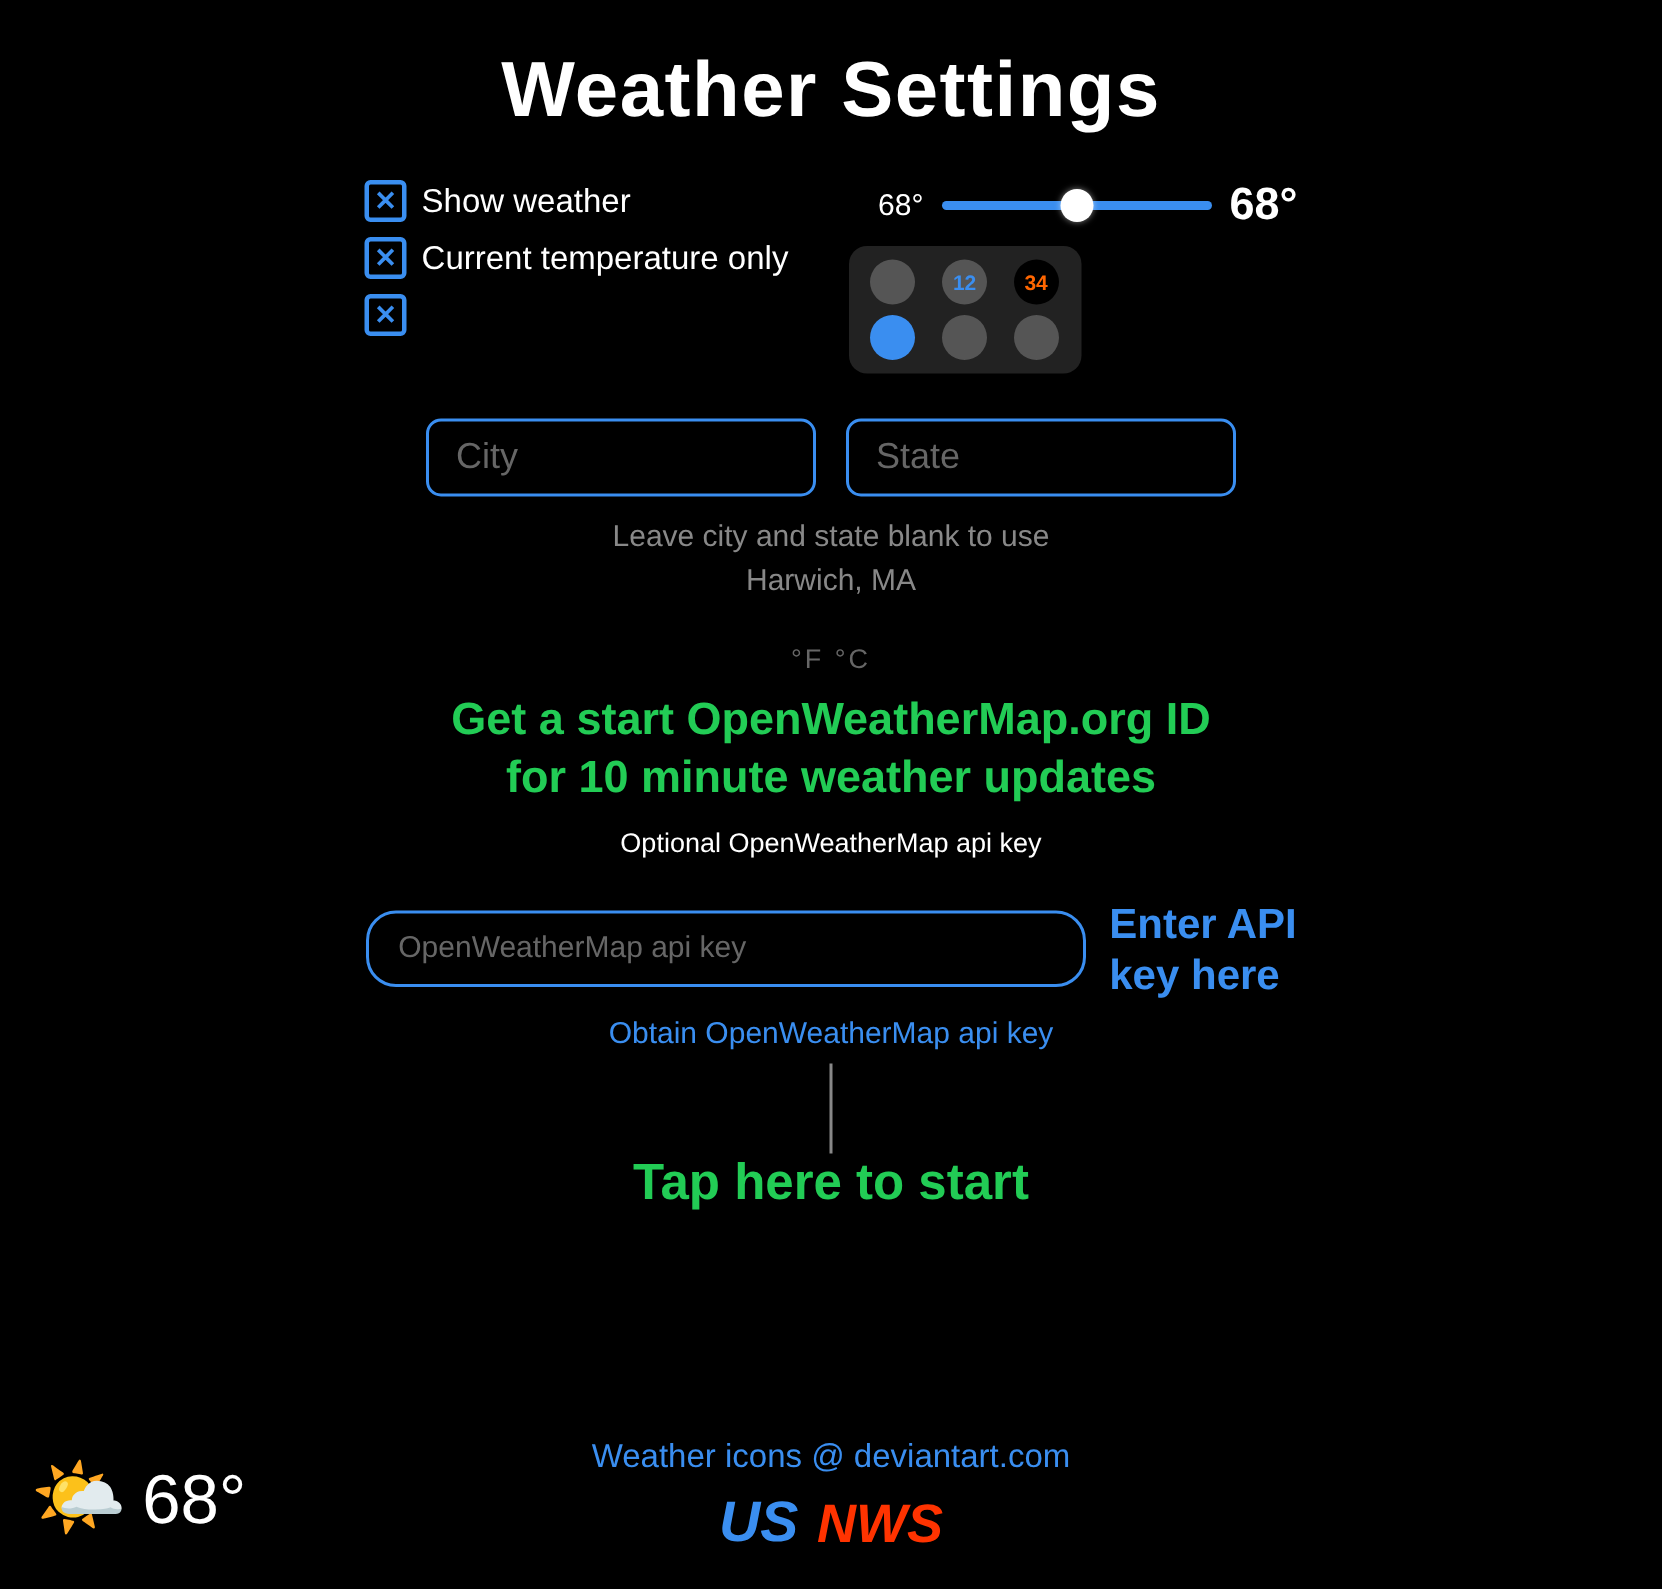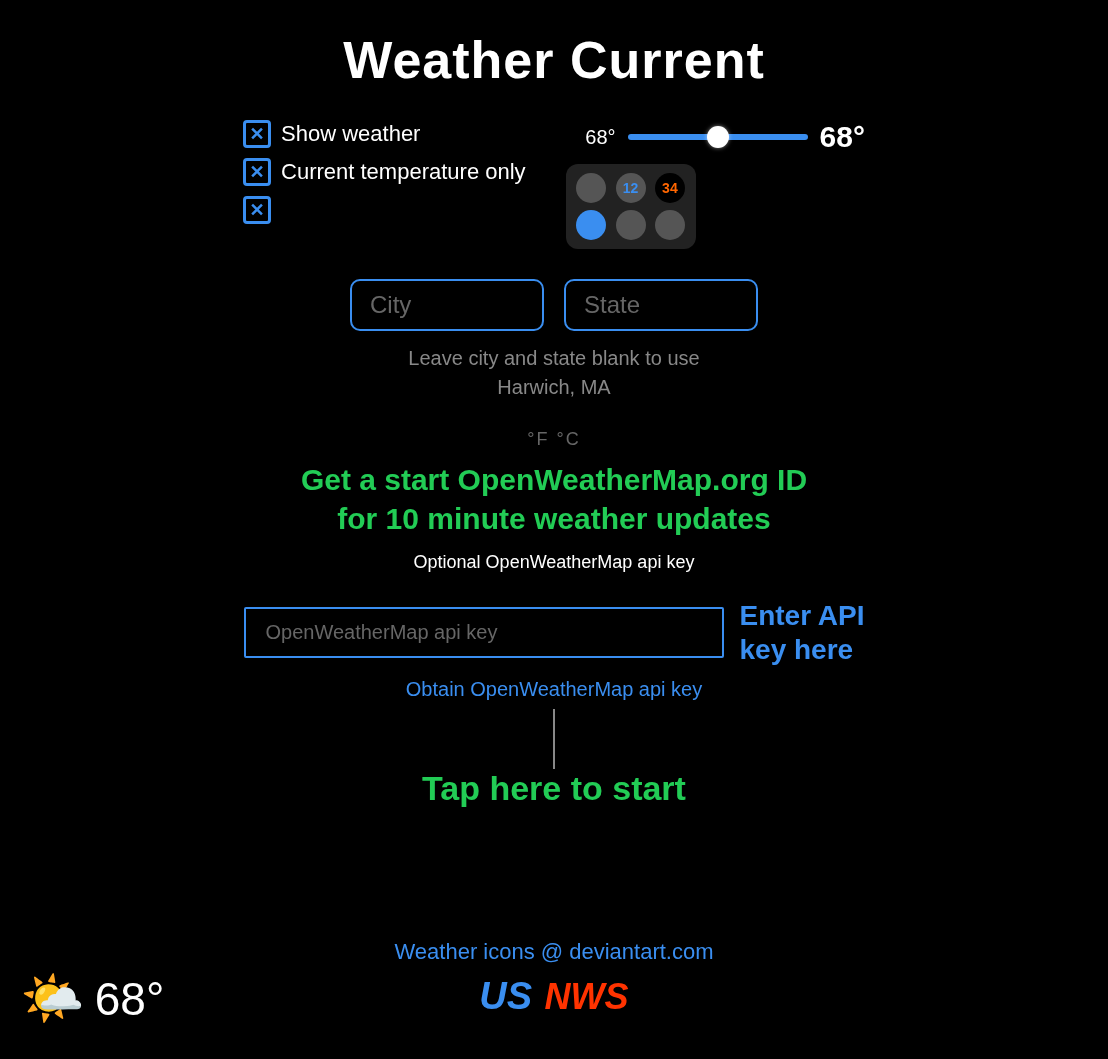--- a/index.html
+++ b/index.html
@@ -108,21 +108,21 @@
       background: #fff;
       border-radius: 50%;
       position: absolute;
       top: 50%;
       left: 50%;
       transform: translate(-50%, -50%);
       box-shadow: 0 0 4px rgba(255,255,255,0.5);
     }
 
     .dots-grid {
-      width: 130px;
+      width: 155px;
       height: 85px;
       background: #222;
       border-radius: 12px;
       display: grid;
       grid-template-columns: 1fr 1fr 1fr;
       grid-template-rows: 1fr 1fr;
       align-items: center;
       justify-items: center;
       padding: 8px;
       gap: 4px;
@@ -162,21 +162,21 @@
       margin-bottom: 16px;
     }
 
     .text-input {
       background: transparent;
       border: 2px solid #3a8ef0;
       border-radius: 10px;
       color: #888;
       font-size: 24px;
       padding: 10px 18px;
-      width: 194px;
+      width: 260px;
       outline: none;
     }
 
     .text-input::placeholder {
       color: #666;
     }
 
     .hint-text {
       color: #888;
       font-size: 20px;
@@ -217,21 +217,21 @@
     .api-row {
       display: flex;
       align-items: center;
       gap: 16px;
       margin-bottom: 12px;
     }
 
     .api-input {
       background: transparent;
       border: 2px solid #3a8ef0;
-      border-radius: 2px;
+      border-radius: 20px;
       color: #888;
       font-size: 20px;
       padding: 12px 20px;
       width: 480px;
       outline: none;
     }
 
     .api-input::placeholder {
       color: #666;
     }
@@ -313,21 +313,21 @@
     }
 
     .bottom-temp {
       font-size: 46px;
       font-weight: 400;
       color: #fff;
     }
 
     .bottom-center {
       position: absolute;
-      bottom: 41px;
+      bottom: 22px;
       left: 50%;
       transform: translateX(-50%);
       display: flex;
       flex-direction: column;
       align-items: center;
       gap: 10px;
     }
 
     .weather-icons-credit {
       color: #3a8ef0;
@@ -358,21 +358,21 @@
     .obtain-cancel-block {
       display: flex;
       flex-direction: column;
       align-items: flex-start;
     }
   </style>
 </head>
 <body>
 
 <div class="page-container">
-  <h1 class="page-title">Weather Current</h1>
+  <h1 class="page-title">Weather Settings</h1>
 
   <div class="checkboxes-section">
     <div class="checkboxes-left">
       <div class="checkbox-row">
         <div class="checkbox-box">✕</div>
         <span>Show weather</span>
       </div>
       <div class="checkbox-row">
         <div class="checkbox-box">✕</div>
         <span>Current temperature only</span>

